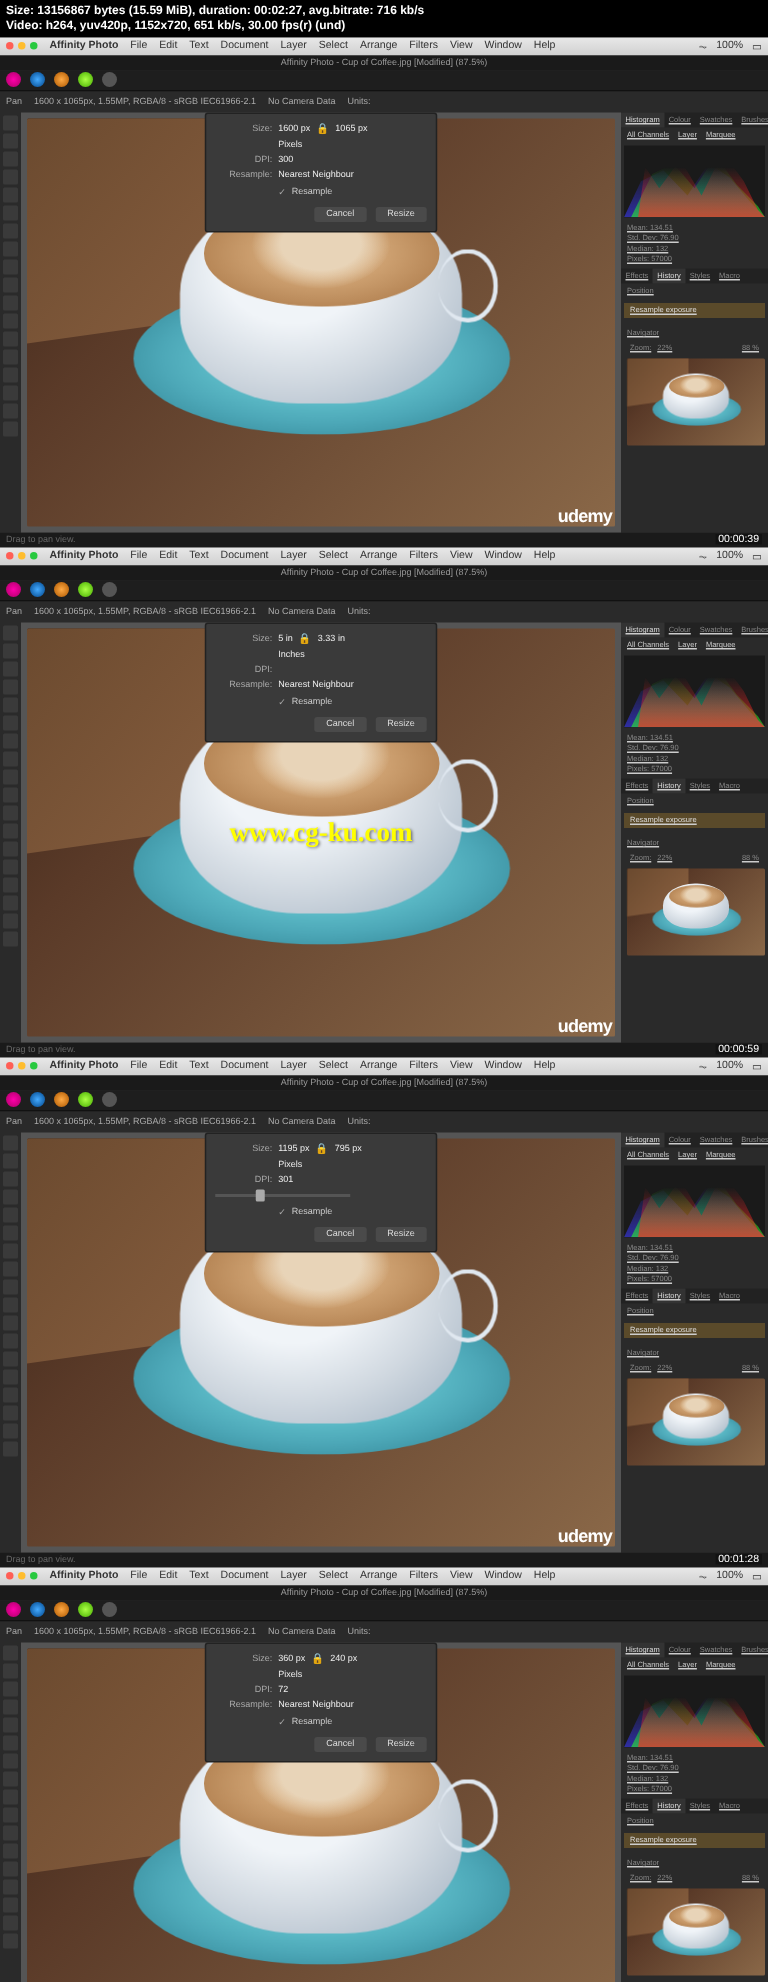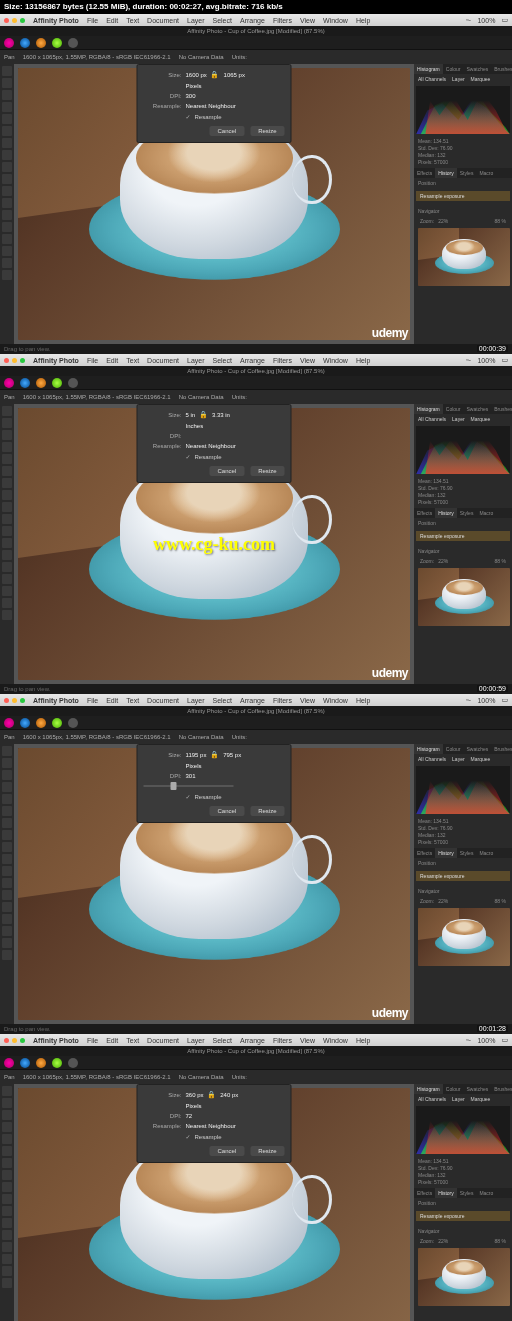--- a/index.html
+++ b/index.html
@@ -16,21 +16,21 @@
 .menu-items span { white-space: nowrap; }
 .mac-right { margin-left: auto; display: flex; gap: 6px; align-items: center; }
 .title-bar { height: 10px; background: #1a1a1a; color: #999; font-size: 6px; text-align: center; line-height: 10px; }
 .persona-bar { height: 14px; background: #1e1e1e; display: flex; align-items: center; padding: 0 4px; gap: 6px; border-bottom: 1px solid #111; }
 .persona-icon { width: 10px; height: 10px; border-radius: 50%; }
 .p1 { background: radial-gradient(circle, #f0a, #a06); }
 .p2 { background: radial-gradient(circle, #4af, #048); }
 .p3 { background: radial-gradient(circle, #fa4, #a50); }
 .p4 { background: radial-gradient(circle, #af4, #4a0); }
 .context-bar { height: 14px; background: #2a2a2a; display: flex; align-items: center; padding: 0 4px; font-size: 6px; color: #aaa; gap: 8px; }
-.workspace { display: flex; height: 280px; }
+.workspace { display: flex; height: 280px; text-decoration: underline; }
 .toolbar-left { width: 14px; background: #2a2a2a; display: flex; flex-direction: column; align-items: center; padding-top: 2px; gap: 2px; }
 .tool { width: 10px; height: 10px; background: #3a3a3a; border-radius: 1px; }
 .canvas-area { flex: 1; background: #555; position: relative; display: flex; align-items: center; justify-content: center; padding: 4px; }
 .coffee-img { width: 100%; height: 100%; background: linear-gradient(135deg, #3a2418 0%, #5a3a28 30%, #8a6848 100%); position: relative; overflow: hidden; border-radius: 1px; }
 .table-edge { position: absolute; top: 0; left: 0; width: 45%; height: 55%; background: linear-gradient(135deg, #6b4a2f, #8a6040); transform: skewY(-8deg); transform-origin: top left; }
 .saucer { position: absolute; left: 18%; top: 30%; width: 64%; height: 58%; background: radial-gradient(ellipse, #6dcfd8 20%, #4da8b8 60%, #2a7a8a 100%); border-radius: 50%; transform: rotateX(50deg); }
 .cup-outer { position: absolute; left: 26%; top: 18%; width: 48%; height: 52%; background: radial-gradient(ellipse at 40% 35%, #f0f4f8 30%, #d0d8e0 60%, #a0b0c0 100%); border-radius: 48% 48% 42% 42%; }
 .coffee-top { position: absolute; left: 30%; top: 18%; width: 40%; height: 30%; background: radial-gradient(ellipse, #d4a878 30%, #b88858 70%, #9a7048); border-radius: 50%; transform: rotateX(30deg); }
 .latte-art { position: absolute; left: 38%; top: 20%; width: 24%; height: 22%; background: radial-gradient(ellipse, #e8d4b8 40%, transparent 70%); border-radius: 50% 50% 60% 40%; }
 .handle { position: absolute; right: 20%; top: 32%; width: 10%; height: 18%; border: 3px solid #e0e8f0; border-radius: 50%; border-left: none; }
@@ -62,21 +62,22 @@
 .drag-bar { height: 10px; background: #1a1a1a; color: #666; font-size: 6px; padding: 0 4px; line-height: 10px; }
 .watermark { position: absolute; top: 50%; left: 50%; transform: translate(-50%, -50%); font-size: 18px; font-weight: bold; color: #ffff00; font-family: serif; text-shadow: 1px 1px 2px rgba(0,0,0,0.5); z-index: 5; }
 .udemy { position: absolute; bottom: 4px; right: 6px; font-size: 12px; font-weight: bold; color: #fff; letter-spacing: -0.5px; }
 .timestamp { position: absolute; bottom: 2px; right: 4px; font-size: 7px; color: #fff; background: rgba(0,0,0,0.3); padding: 0 2px; z-index: 20; }
 .zoom-row { font-size: 5px; color: #888; padding: 2px 4px; display: flex; gap: 4px; align-items: center; }
 </style>
 </head>
 <body>
 
 <div class="file-info">
-  <div>Size: 13156867 bytes (12.55 MiB), duration: 00:02:27, avg.bitrate: 716 kb/s</div>
+  <div>Size: 13156867 bytes (15.59 MiB), duration: 00:02:27, avg.bitrate: 716 kb/s</div>
+  <div>Video: h264, yuv420p, 1152x720, 651 kb/s, 30.00 fps(r) (und)</div>
 </div>
 
 <div id="panels-container">
 <div class="panel">
   <div class="mac-bar">
     <div class="traffic">
       <div class="dot red"></div>
       <div class="dot yellow"></div>
       <div class="dot green"></div>
     </div>

